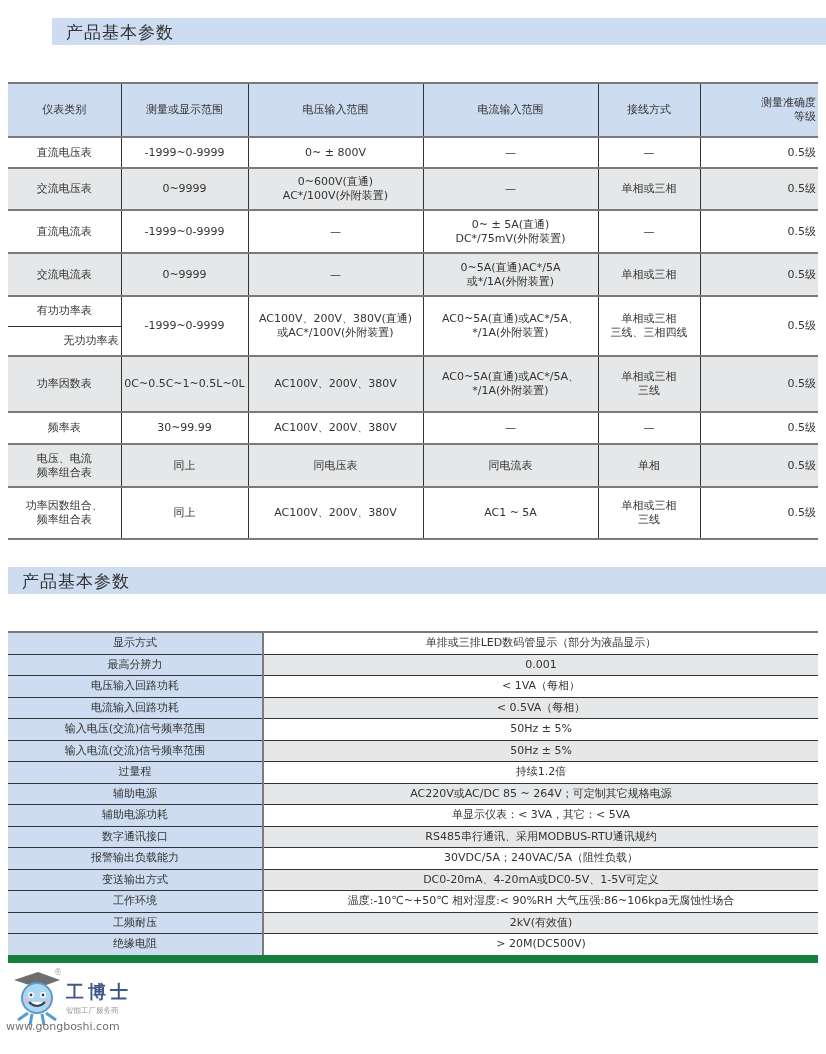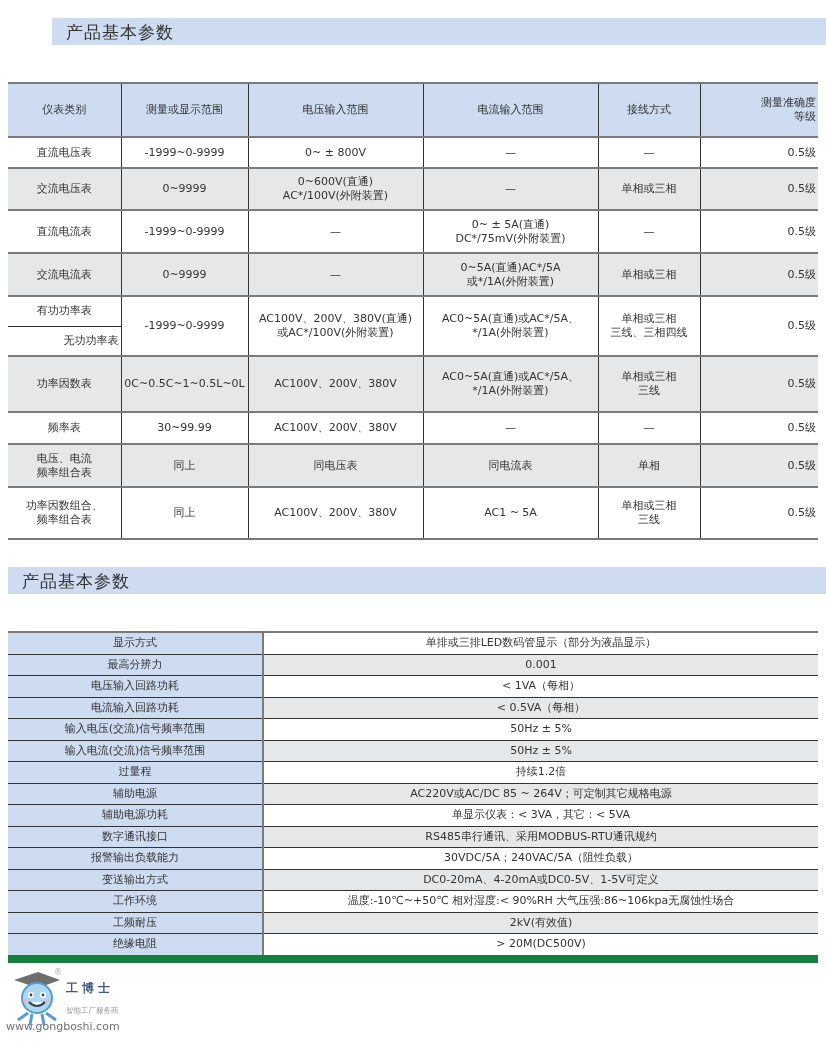--- a/index.html
+++ b/index.html
@@ -18,21 +18,21 @@
     #t1 tr > :last-child { border-right:none;text-align:right; }
     #t1 td { border-bottom:2px solid #7a7a7a; }
     #t1 tr.grey td { background:#e6e7e8; }
     #t1 td.sub { border-bottom:1px solid #333; }
     #t2 { top:617px; border-top:2px solid #7a7a7a; }
     #t2 td { height:20.5px; border-bottom:1px solid #333; font-size:11px; }
     #t2 td.k { background:#cddcf0; width:250px; border-right:2px solid #7a7a7a; }
     #t2 tr:nth-child(even) td.v { background:#e6e7e8; }
     #t2 tr:last-child td { border-bottom:8px solid #15803d; }
     .watermark { position:absolute; left:6px; top:968px; width:150px; height:80px; opacity:0.85; }
-    .wm-brand { position:absolute; left:60px; top:12px; font-size:12px; font-weight:bold; color:#1e3d73;
+    .wm-brand { position:absolute; left:60px; top:12px; font-size:18px; font-weight:bold; color:#1e3d73;
       font-family:"DejaVu Serif", serif; letter-spacing:4px; }
     .wm-sub { position:absolute; left:60px; top:38px; font-size:7.5px; color:#888; }
     .wm-url { position:absolute; left:0px; top:52px; font-size:11px; color:#555; font-family:"DejaVu Sans", sans-serif; }
     .wm-reg { position:absolute; left:48px; top:0px; font-size:8px; color:#999; }
   </style>
 </head>
 <body>
 
 <div class="banner" style="top:18px;margin-left:44px;">
   <span>产品基本参数</span>

